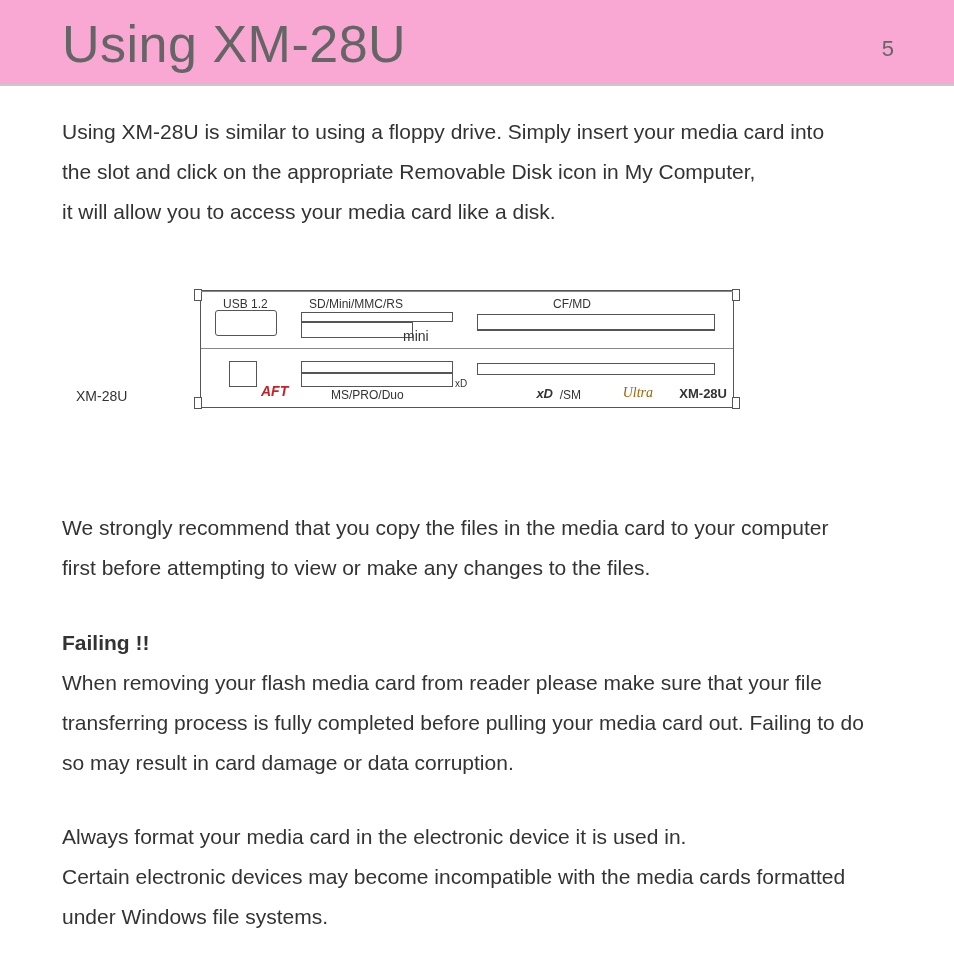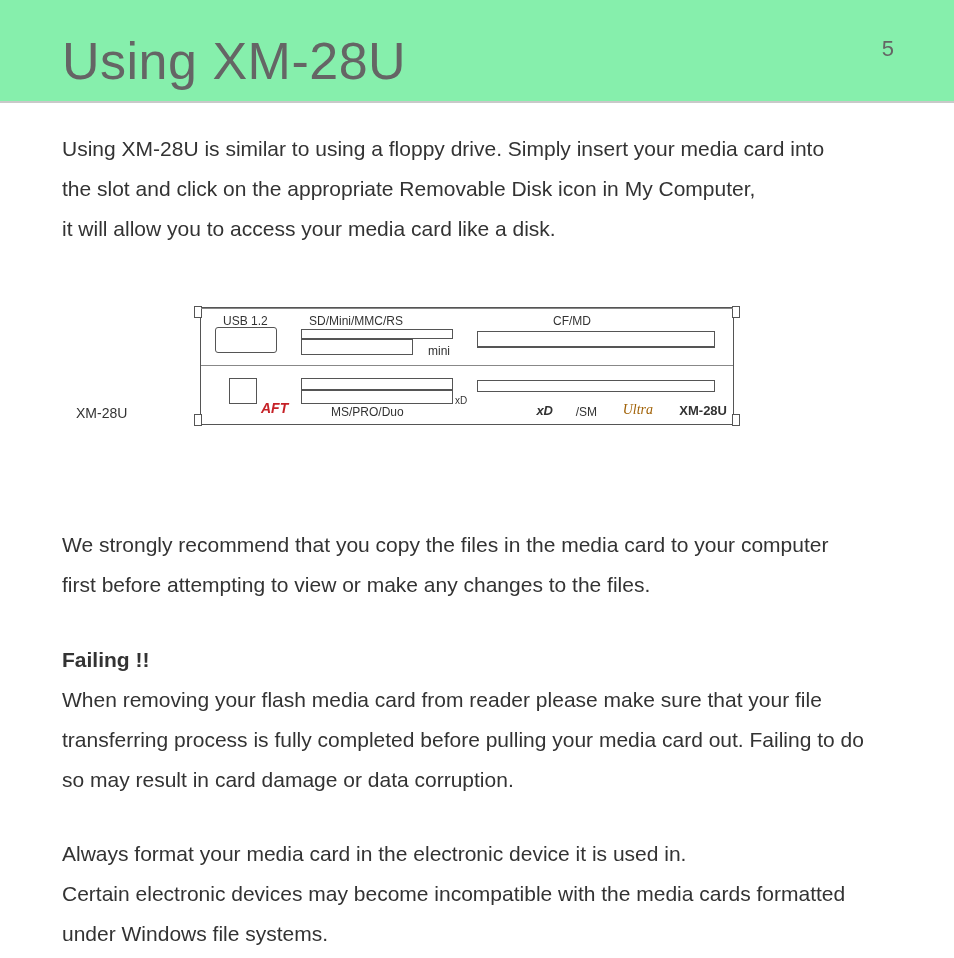--- a/index.html
+++ b/index.html
@@ -4,22 +4,22 @@
 <style>
   html, body {
     margin: 0;
     padding: 0;
     width: 954px;
     background: #ffffff;
     font-family: Arial, Helvetica, sans-serif;
     color: #333333;
   }
   .header-bar {
-    background: #86efac;
-    padding: 31px 0 10px 62px;
+    background: #f9a8d4;
+    padding: 14px 0 10px 62px;
     position: relative;
     border-bottom: 2px solid #c9c9c9;
   }
   .header-title {
     font-size: 52px;
     font-weight: 400;
     color: #656565;
     letter-spacing: 0.5px;
   }
   .page-number {
@@ -100,21 +100,21 @@
     position:absolute;
     right:180px;
     bottom:2px;
     font-size:13px;
     font-weight:bold;
     font-style:italic;
     color:#333;
   }
   .brand-sm {
     position:absolute;
-    right:136px;
+    right:152px;
     bottom:2px;
     font-size:12px;
     color:#333;
   }
   .brand-ultra {
     position:absolute;
     right:80px;
     bottom:2px;
     font-size:14px;
     font-style:italic;
@@ -157,21 +157,21 @@
 
       <div class="dev-row dev-toprow">
         <span class="lbl" style="left:22px; top:2px;">USB 1.2</span>
         <span class="lbl" style="left:108px; top:2px;">SD/Mini/MMC/RS</span>
         <span class="lbl" style="left:352px; top:2px;">CF/MD</span>
 
         <div class="slot" style="left:14px; top:18px; width:60px; height:24px; border-radius:3px;"></div>
 
         <div class="slot" style="left:100px; top:20px; width:150px; height:8px;"></div>
         <div class="slot" style="left:100px; top:30px; width:110px; height:14px;"></div>
-        <span class="lbl" style="left:227px; top:32px; font-size:12px;">mini</span>
+        <span class="lbl" style="left:202px; top:32px; font-size:14px;">mini</span>
 
         <div class="slot" style="left:276px; top:22px; width:236px; height:14px;"></div>
         <div class="slot" style="left:276px; top:38px; width:236px; height:0; border-bottom:none;"></div>
       </div>
 
       <div class="dev-row dev-botrow">
 
         <div class="slot" style="left:28px; top:12px; width:26px; height:24px;"></div>
 
         <div class="slot" style="left:100px; top:12px; width:150px; height:10px;"></div>

